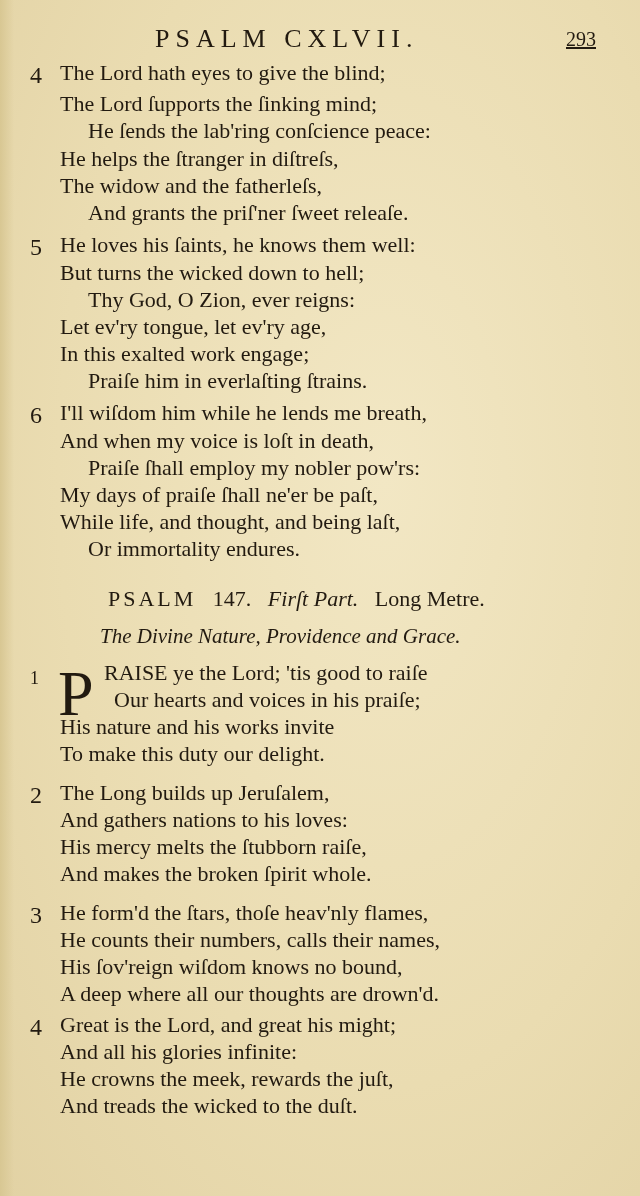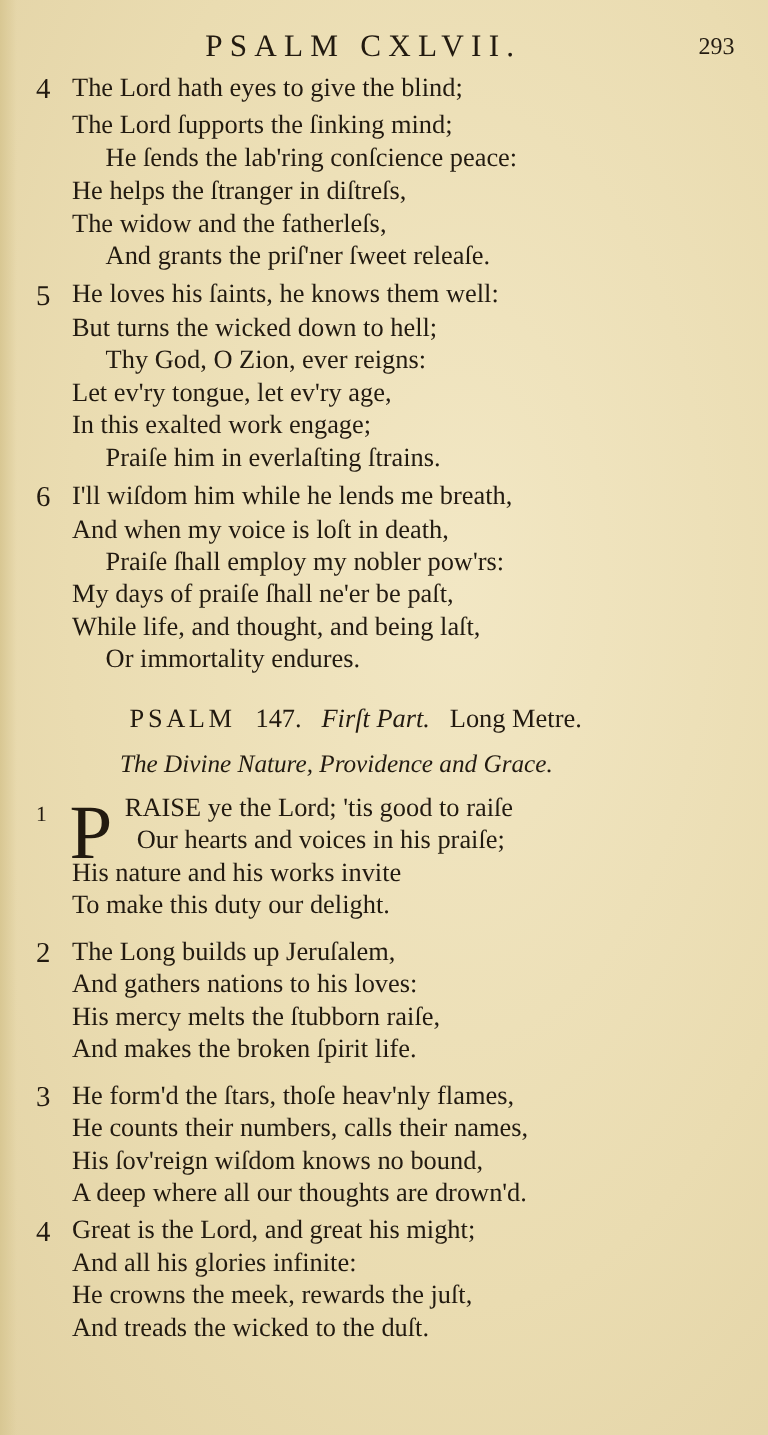--- a/index.html
+++ b/index.html
@@ -6,23 +6,23 @@
     body {
       width: 640px; height: 1196px; overflow: hidden;
       background: #eee1b8;
       background-image: radial-gradient(ellipse at 60% 40%, #f2e7c4 0%, #eadcb1 60%, #e2d2a4 100%);
       font-family: "DejaVu Serif", "Liberation Serif", serif;
       color: #221a10;
       position: relative;
     }
     .edge { position: absolute; left: 0; top: 0; width: 14px; height: 1196px;
       background: linear-gradient(to right, #d8c793, rgba(226,210,164,0)); }
-    .header { position: absolute; top: 24px; left: 16px; width: 609px; height: 40px; }
+    .header { position: absolute; top: 24px; left: 0; width: 609px; height: 40px; }
     .running-head { position: absolute; left: 155px; top: 0; font-size: 26px; letter-spacing: 6px; font-family: "Liberation Serif", serif; }
-    .page-num { position: absolute; left: 566px; top: 4px; font-size: 20px; font-family: "Liberation Serif", serif; }
+    .page-num { position: absolute; left: 566px; top: 4px; font-size: 20px; font-family: "Liberation Serif", serif; text-decoration: underline; }
     .num { position: absolute; left: 30px; font-size: 24px; font-family: "Liberation Serif", serif; }
     .line { position: absolute; font-size: 22px; white-space: nowrap; font-family: "Liberation Serif", serif; }
     .l0 { left: 60px; }
     .l1 { left: 88px; }
     .psalm-title { position: absolute; top: 586px; left: 72px; font-size: 22px; font-family: "Liberation Serif", serif; white-space: nowrap; margin-left: 36px; }
     .psalm-title .ital { font-style: italic; }
     .subtitle { position: absolute; top: 624px; left: 100px; font-size: 21px; font-style: italic; font-family: "Liberation Serif", serif; white-space: nowrap; }
     .dropcap { position: absolute; left: 58px; top: 662px; font-size: 64px; line-height: 64px; font-family: "Liberation Serif", serif; }
   </style>
 </head>
@@ -80,21 +80,21 @@
   <span class="line" style="left:114px; top:687px">Our hearts and voices in his praiſe;</span>
   <span class="line l0" style="top:714px">His nature and his works invite</span>
   <span class="line l0" style="top:741px">To make this duty our delight.</span>
 </div>
 
 <div>
   <span class="num" style="top:782px">2</span>
   <span class="line l0" style="top:780px">The Long builds up Jeruſalem,</span>
   <span class="line l0" style="top:807px">And gathers nations to his loves:</span>
   <span class="line l0" style="top:834px">His mercy melts the ſtubborn raiſe,</span>
-  <span class="line l0" style="top:861px">And makes the broken ſpirit life.</span>
+  <span class="line l0" style="top:861px">And makes the broken ſpirit whole.</span>
 </div>
 
 <div>
   <span class="num" style="top:902px">3</span>
   <span class="line l0" style="top:900px">He form'd the ſtars, thoſe heav'nly flames,</span>
   <span class="line l0" style="top:927px">He counts their numbers, calls their names,</span>
   <span class="line l0" style="top:954px">His ſov'reign wiſdom knows no bound,</span>
   <span class="line l0" style="top:981px">A deep where all our thoughts are drown'd.</span>
 </div>
 

